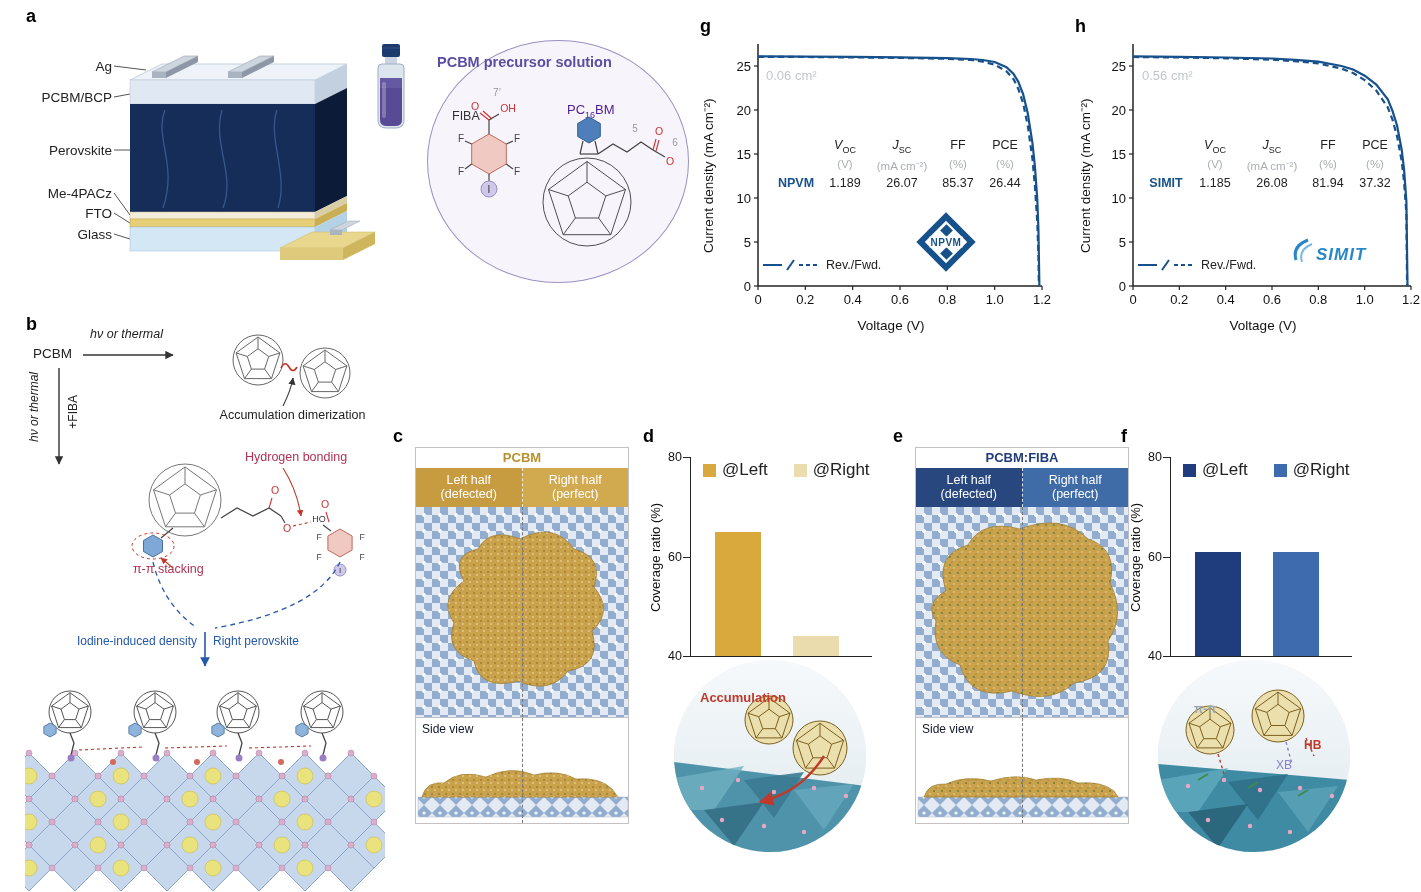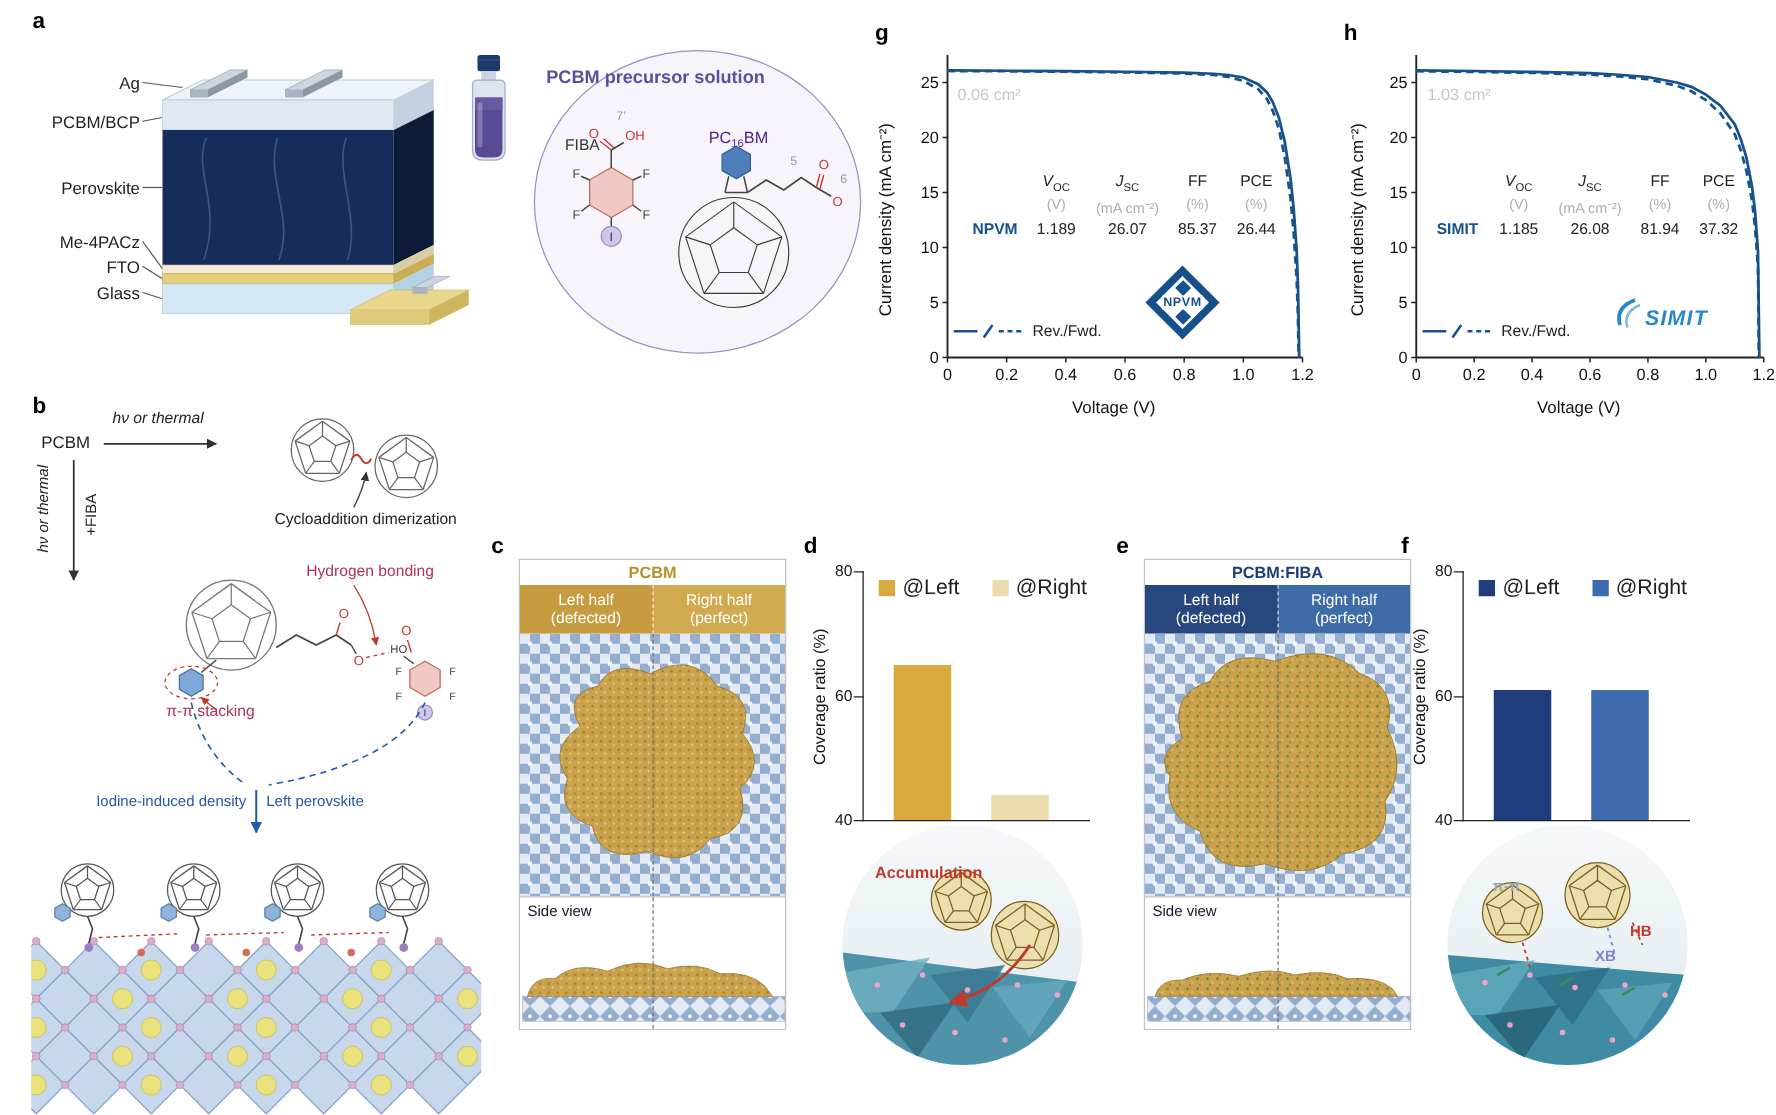--- a/index.html
+++ b/index.html
@@ -60,21 +60,21 @@
 .bar1{left:24px;width:46px;}
 .bar2{left:102px;width:46px;}
 .blegend{position:absolute;top:3px;left:12px;display:flex;gap:26px;}
 .legend-item{display:flex;align-items:center;gap:6px;font-size:17px;color:#222;}
 .sw{width:13px;height:13px;display:inline-block;}
 
 .inset{position:absolute;width:192px;height:192px;border-radius:50%;overflow:hidden;background:linear-gradient(180deg,#f6f9fb,#e4edf2 45%,#d8e6ec);}
 .inset svg{position:absolute;left:0;top:0;}
 .inset-acc{position:absolute;left:26px;top:30px;color:#c0392b;font-size:13px;font-weight:700;}
 .if-pipi{position:absolute;left:36px;top:42px;color:#9aa8b0;font-size:12px;font-weight:700;}
-.if-xb{position:absolute;left:118px;top:98px;color:#8a7fd0;font-size:12px;font-weight:700;}
+.if-xb{position:absolute;left:118px;top:98px;color:#8a7fd0;font-size:12px;font-weight:400;}
 .if-hb{position:absolute;left:146px;top:78px;color:#c0392b;font-size:12px;font-weight:700;}
 
 .ylabel-v{position:absolute;writing-mode:vertical-rl;transform:rotate(180deg);font-size:13.5px;text-align:center;color:#111;}
 .xlabel{position:absolute;text-align:center;font-size:13.5px;color:#111;}
 .arealab{position:absolute;font-size:13px;color:#c2c7cc;}
 .jvtable{position:absolute;display:grid;grid-template-columns:52px 46px 68px 44px 50px;row-gap:3px;font-size:12.5px;text-align:center;color:#222;}
 .jvtable .tr{display:contents;}
 .jvtable .tu span{color:#a9aeb4;font-size:11.5px;}
 .jvtable sub{font-size:9px;}
 .rowlab{color:var(--accent,#17518C);font-weight:700;}
@@ -250,25 +250,25 @@
     <text x="222" y="55" class="atomO">O</text>
     <line class="bond" x1="216" y1="70" x2="228" y2="77"></line>
     <text x="233" y="85" class="atomO">O</text>
     <text x="238" y="66" class="tnum">6</text>
   </svg>
 
   <span class="lab" style="left:33px;top:346px;font-size:13.5px">PCBM</span>
   <span class="lab italic" style="left:90px;top:327px;font-size:12.5px">hν or thermal</span>
   <span class="vtext italic" style="left:27px;top:372px">hν or thermal</span>
   <span class="vtext blue2" style="left:66px;top:395px">+FIBA</span>
-  <span class="lab" style="left:205px;top:408px;width:175px;text-align:center;font-size:12.5px">Cycloaddition dimerization</span>
+  <span class="lab" style="left:205px;top:408px;width:175px;text-align:center;font-size:12.5px">Accumulation dimerization</span>
   <span class="lab crimson" style="left:245px;top:450px;font-size:12.5px">Hydrogen bonding</span>
   <span class="lab crimson" style="left:133px;top:562px;font-size:12.5px">π-π stacking</span>
   <span class="lab blue2" style="left:72px;top:634px;width:125px;text-align:right;font-size:12px">Iodine-induced density</span>
-  <span class="lab blue2" style="left:213px;top:634px;font-size:12px">Left perovskite</span>
+  <span class="lab blue2" style="left:213px;top:634px;font-size:12px">Right perovskite</span>
 
   <svg id="svg-b" class="abs" style="left:25px;top:318px" width="360" height="574">
     <g id="balls-b">
         <g>
           <circle cx="233" cy="42" r="25" fill="none" stroke="#666" stroke-width="1"></circle>
           <polygon points="233.0,30.8 243.7,38.5 239.6,51.1 226.4,51.1 222.3,38.5" fill="none" stroke="#666" stroke-width="1"></polygon>
           <line x1="233.0" y1="30.8" x2="233.0" y2="19.0" stroke="#666" stroke-width="1"></line>
           <line x1="233.0" y1="19.0" x2="254.9" y2="34.9" stroke="#666" stroke-width="1"></line>
           <line x1="243.7" y1="38.5" x2="254.9" y2="34.9" stroke="#666" stroke-width="1"></line>
           <line x1="254.9" y1="34.9" x2="246.5" y2="60.6" stroke="#666" stroke-width="1"></line>
@@ -882,21 +882,21 @@
         <line x1="211.33333333333334" y1="254" x2="211.33333333333334" y2="258" stroke="#222" stroke-width="1.2"></line>
         <text x="211.33333333333334" y="272" text-anchor="middle" font-size="13" fill="#111">0.8</text>
         <line x1="257.6666666666667" y1="254" x2="257.6666666666667" y2="258" stroke="#222" stroke-width="1.2"></line>
         <text x="257.6666666666667" y="272" text-anchor="middle" font-size="13" fill="#111">1.0</text>
         <line x1="304" y1="254" x2="304" y2="258" stroke="#222" stroke-width="1.2"></line>
         <text x="304" y="272" text-anchor="middle" font-size="13" fill="#111">1.2</text>
         <path d="M26.0,24.3 L72.3,24.8 L118.7,25.5 L165.0,26.5 L188.2,27.8 L211.3,29.6 L234.5,34.0 L246.1,37.5 L257.7,43.7 L269.3,52.5 L280.8,67.4 L285.5,78.9 L290.1,93.8 L294.7,117.6 L297.1,137.8 L299.4,169.5 L300.5,254.0" fill="none" stroke="#17518C" stroke-width="2.2"></path>
         <path d="M26.0,25.0 L72.3,25.5 L118.7,26.3 L165.0,27.7 L188.2,29.2 L211.3,31.4 L234.5,36.6 L246.1,41.0 L257.7,48.1 L269.3,58.6 L280.8,75.4 L285.5,87.7 L290.1,104.4 L294.7,129.0 L297.1,150.2 L299.4,181.8 L300.1,254.0" fill="none" stroke="#17518C" stroke-width="2.2" stroke-dasharray="6 4"></path>
       </svg>
     <span class="xlabel" style="left:1107px;top:318px;width:312px">Voltage (V)</span>
-    <span class="arealab" style="left:1142px;top:68px">1.03 cm²</span>
+    <span class="arealab" style="left:1142px;top:68px">0.56 cm²</span>
     <div class="jvtable" style="left:1140px;top:138px">
       <div class="tr th">
         <span></span>
         <span><i>V</i><sub>OC</sub></span>
         <span><i>J</i><sub>SC</sub></span>
         <span>FF</span>
         <span>PCE</span>
       </div>
       <div class="tr tu">
         <span></span>

